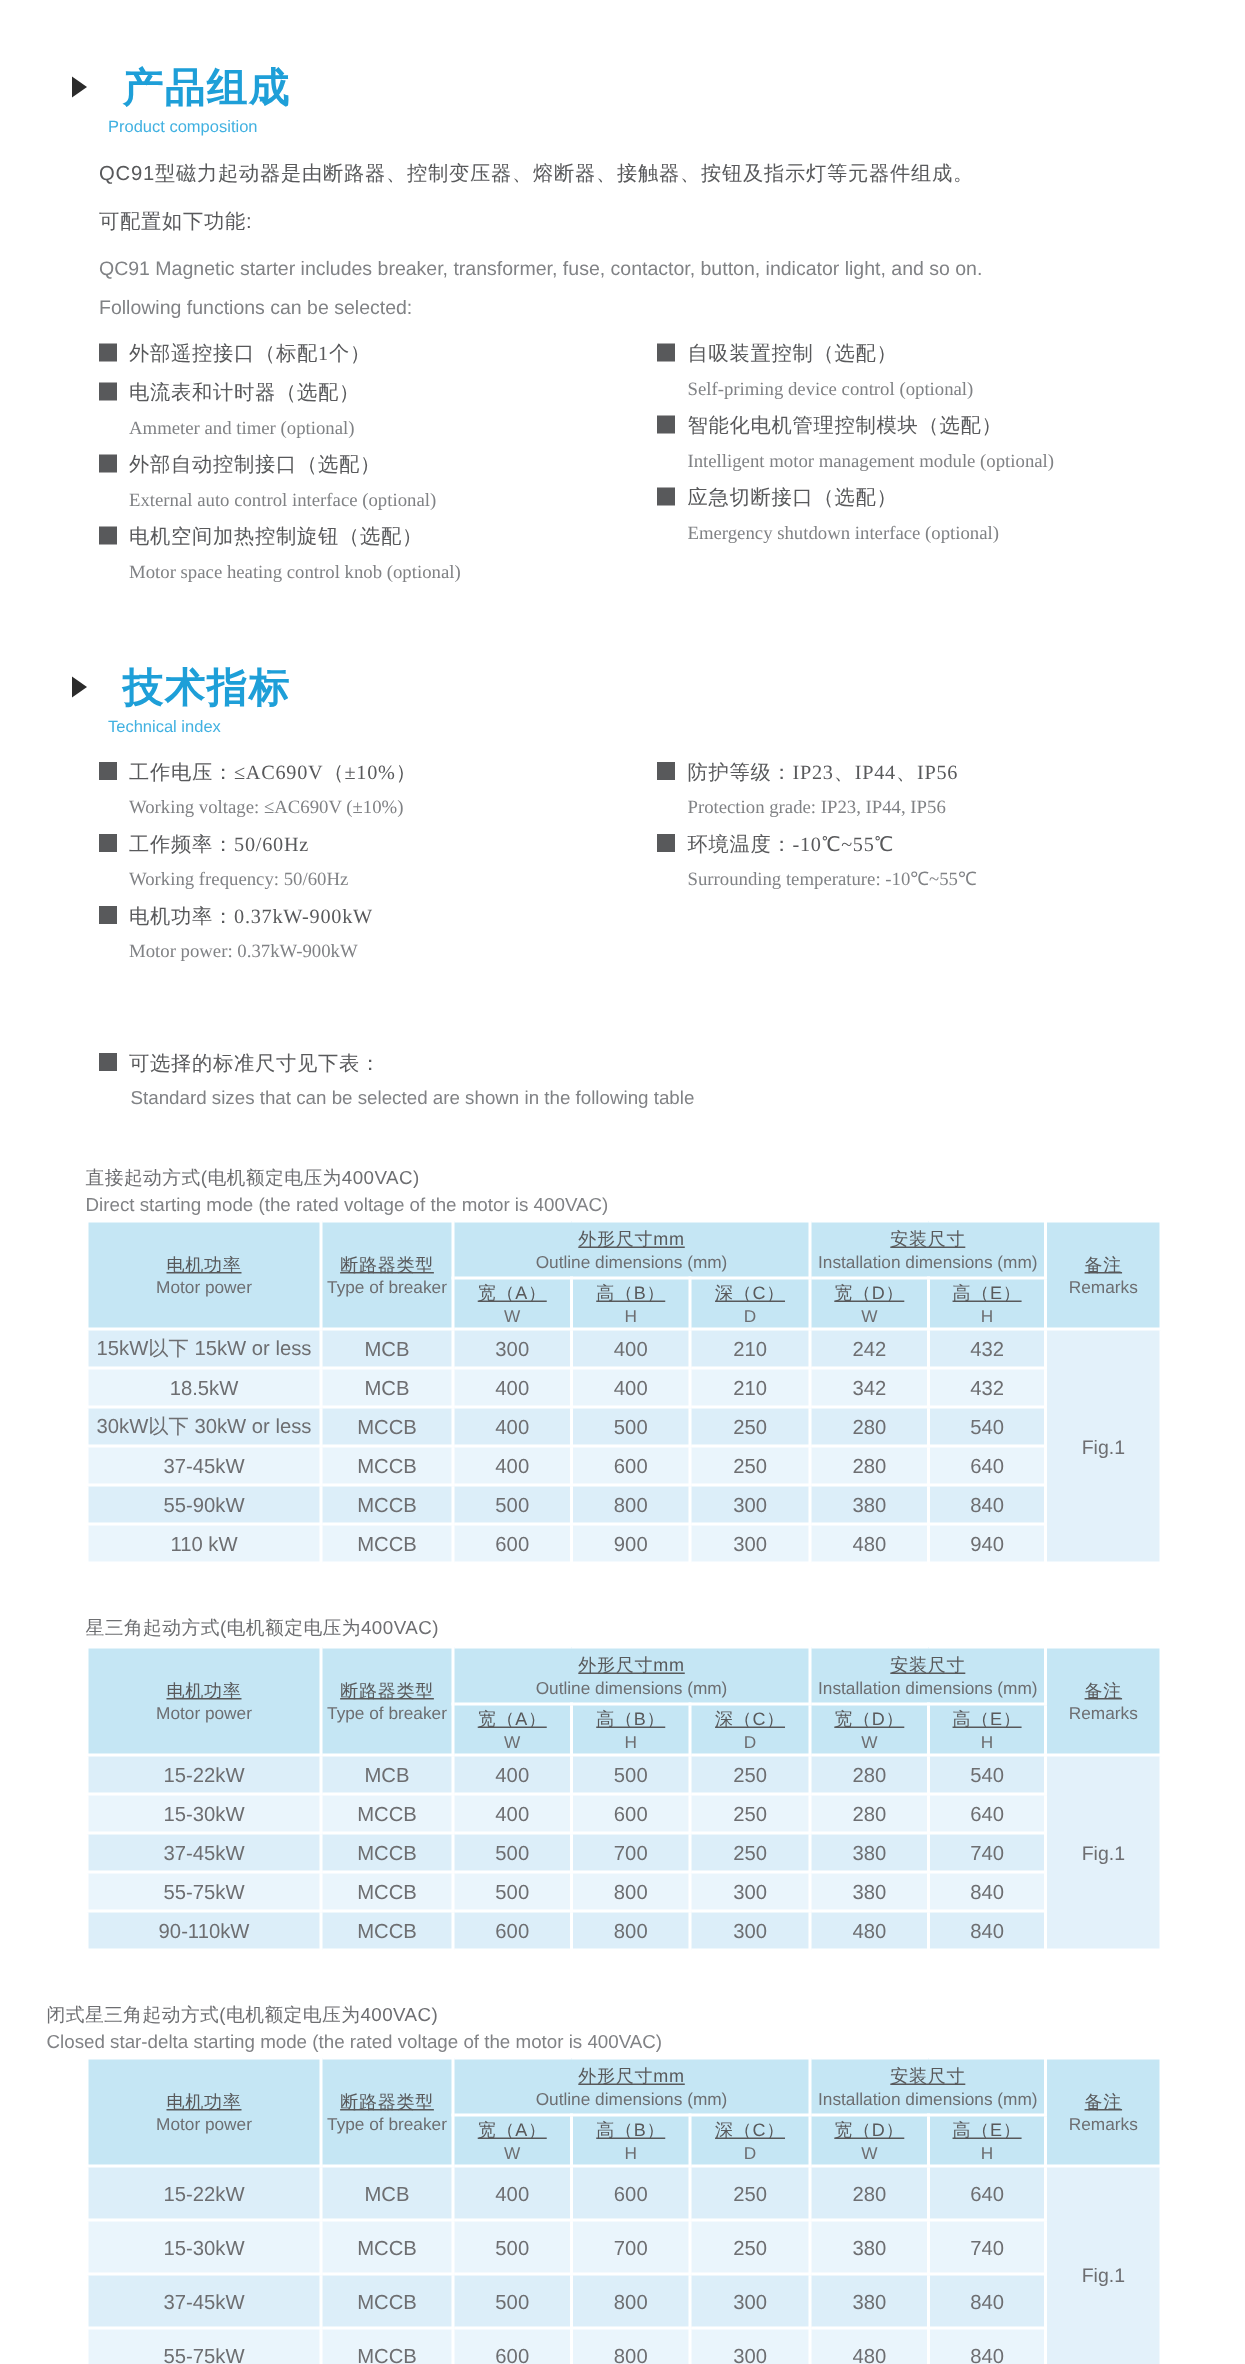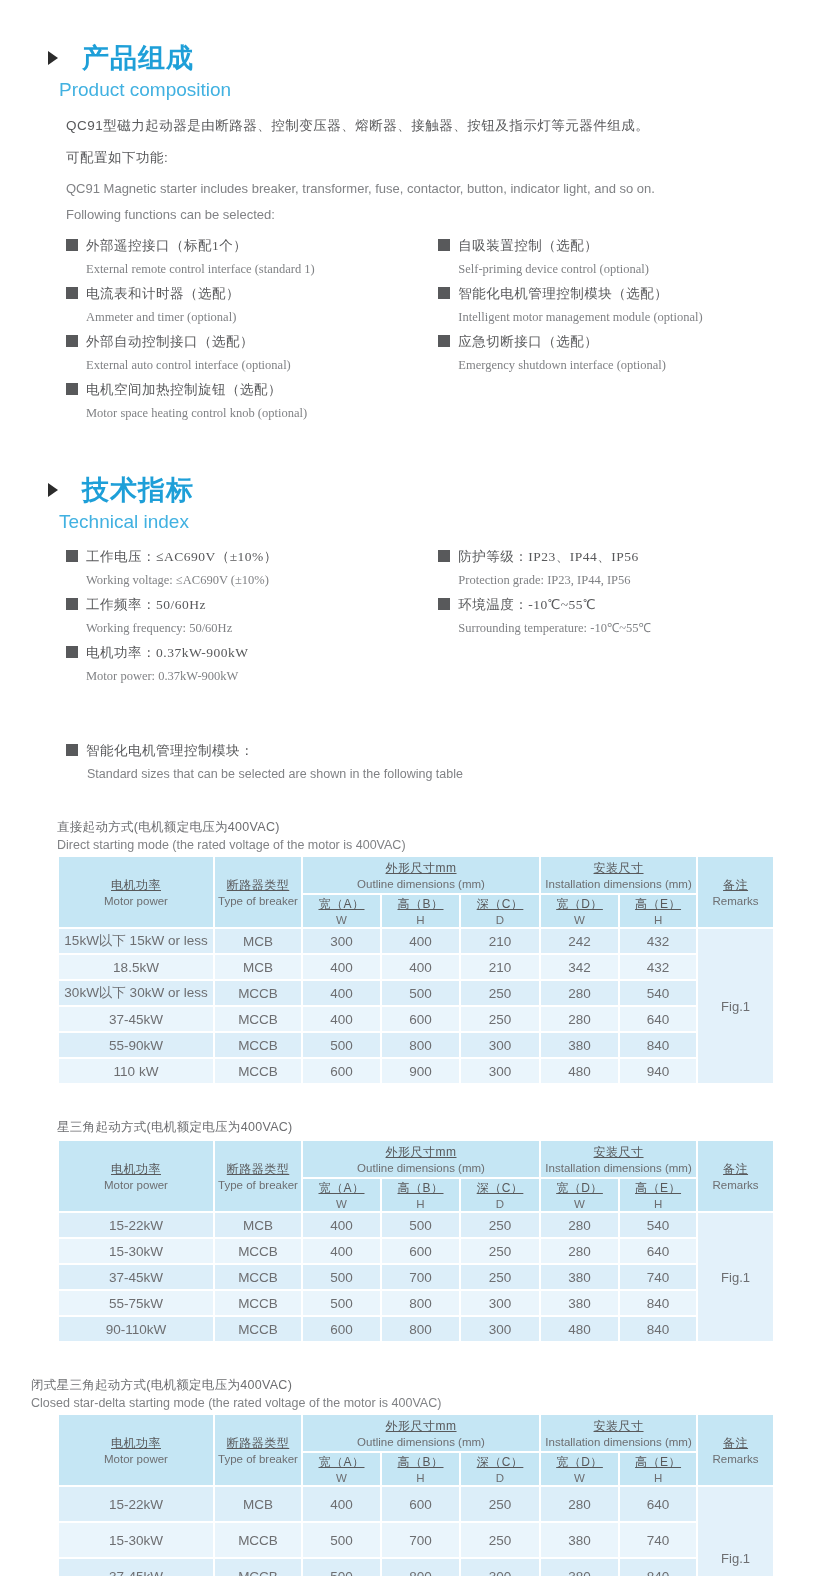--- a/index.html
+++ b/index.html
@@ -13,21 +13,21 @@
     width:830px; height:1576px; overflow:hidden;
     font-family:"Liberation Sans","DejaVu Sans",sans-serif;
     color:var(--text-dark);
   }
   .page{padding:40px 48px 0 48px;}
 
   
   .sec-head{display:flex; align-items:center; gap:24px;}
   .tri{width:0;height:0;border-left:10px solid #2b2b2b;border-top:7px solid transparent;border-bottom:7px solid transparent;}
   .sec-title{font-size:27px; font-weight:bold; color:var(--accent); letter-spacing:1px;}
-  .sec-sub{font-size:19px; color:var(--subtitle); margin:3px 0 0 11px;}
+  .sec-sub{font-size:11px; color:var(--subtitle); margin:3px 0 0 24px;}
 
   
   .intro{margin:16px 0 0 18px;}
   .intro .cn{font-size:13.5px; color:var(--text-dark); margin-bottom:14px; letter-spacing:.5px;}
   .intro .en{font-size:13px; color:var(--text-light); margin-bottom:11px;}
 
   
   .cols{display:flex; margin:12px 0 0 18px;font-family:Liberation Serif, serif;}
   .col-l{flex:0 0 52%;}
   .col-r{flex:1;}
@@ -75,21 +75,20 @@
     <div class="intro" id="intro">
         <div class="cn">QC91型磁力起动器是由断路器、控制变压器、熔断器、接触器、按钮及指示灯等元器件组成。</div>
         <div class="cn">可配置如下功能:</div>
         <div class="en">QC91 Magnetic starter includes breaker, transformer, fuse, contactor, button, indicator light, and so on.</div>
         <div class="en">Following functions can be selected:</div>
       </div>
     <div class="cols">
       <ul class="flist col-l" id="feat-left">
           <li>
             <div class="f-cn"><span class="sq"></span><span>外部遥控接口（标配1个）</span></div>
-            <div class="f-en">External remote control interface (standard 1)</div>
           </li>
           <li>
             <div class="f-cn"><span class="sq"></span><span>电流表和计时器（选配）</span></div>
             <div class="f-en">Ammeter and timer (optional)</div>
           </li>
           <li>
             <div class="f-cn"><span class="sq"></span><span>外部自动控制接口（选配）</span></div>
             <div class="f-en">External auto control interface (optional)</div>
           </li>
           <li>
@@ -142,21 +141,21 @@
           </li>
           <li>
             <div class="f-cn"><span class="sq"></span><span>环境温度：-10℃~55℃</span></div>
             <div class="f-en">Surrounding temperature: -10℃~55℃</div>
           </li>
         </ul>
     </div>
   </section>
 
   <div class="note">
-    <div class="f-cn"><span class="sq"></span><span>智能化电机管理控制模块：</span></div>
+    <div class="f-cn"><span class="sq"></span><span>可选择的标准尺寸见下表：</span></div>
     <div class="f-en">Standard sizes that can be selected are shown in the following table</div>
   </div>
 
   <div id="tables">
       <div class="table-block">
         <div class="tbl-title">
           <div class="t-cn">直接起动方式(电机额定电压为400VAC)</div>
           <div class="t-en">Direct starting mode (the rated voltage of the motor is 400VAC)</div>
         </div>
         <table class="spec">

